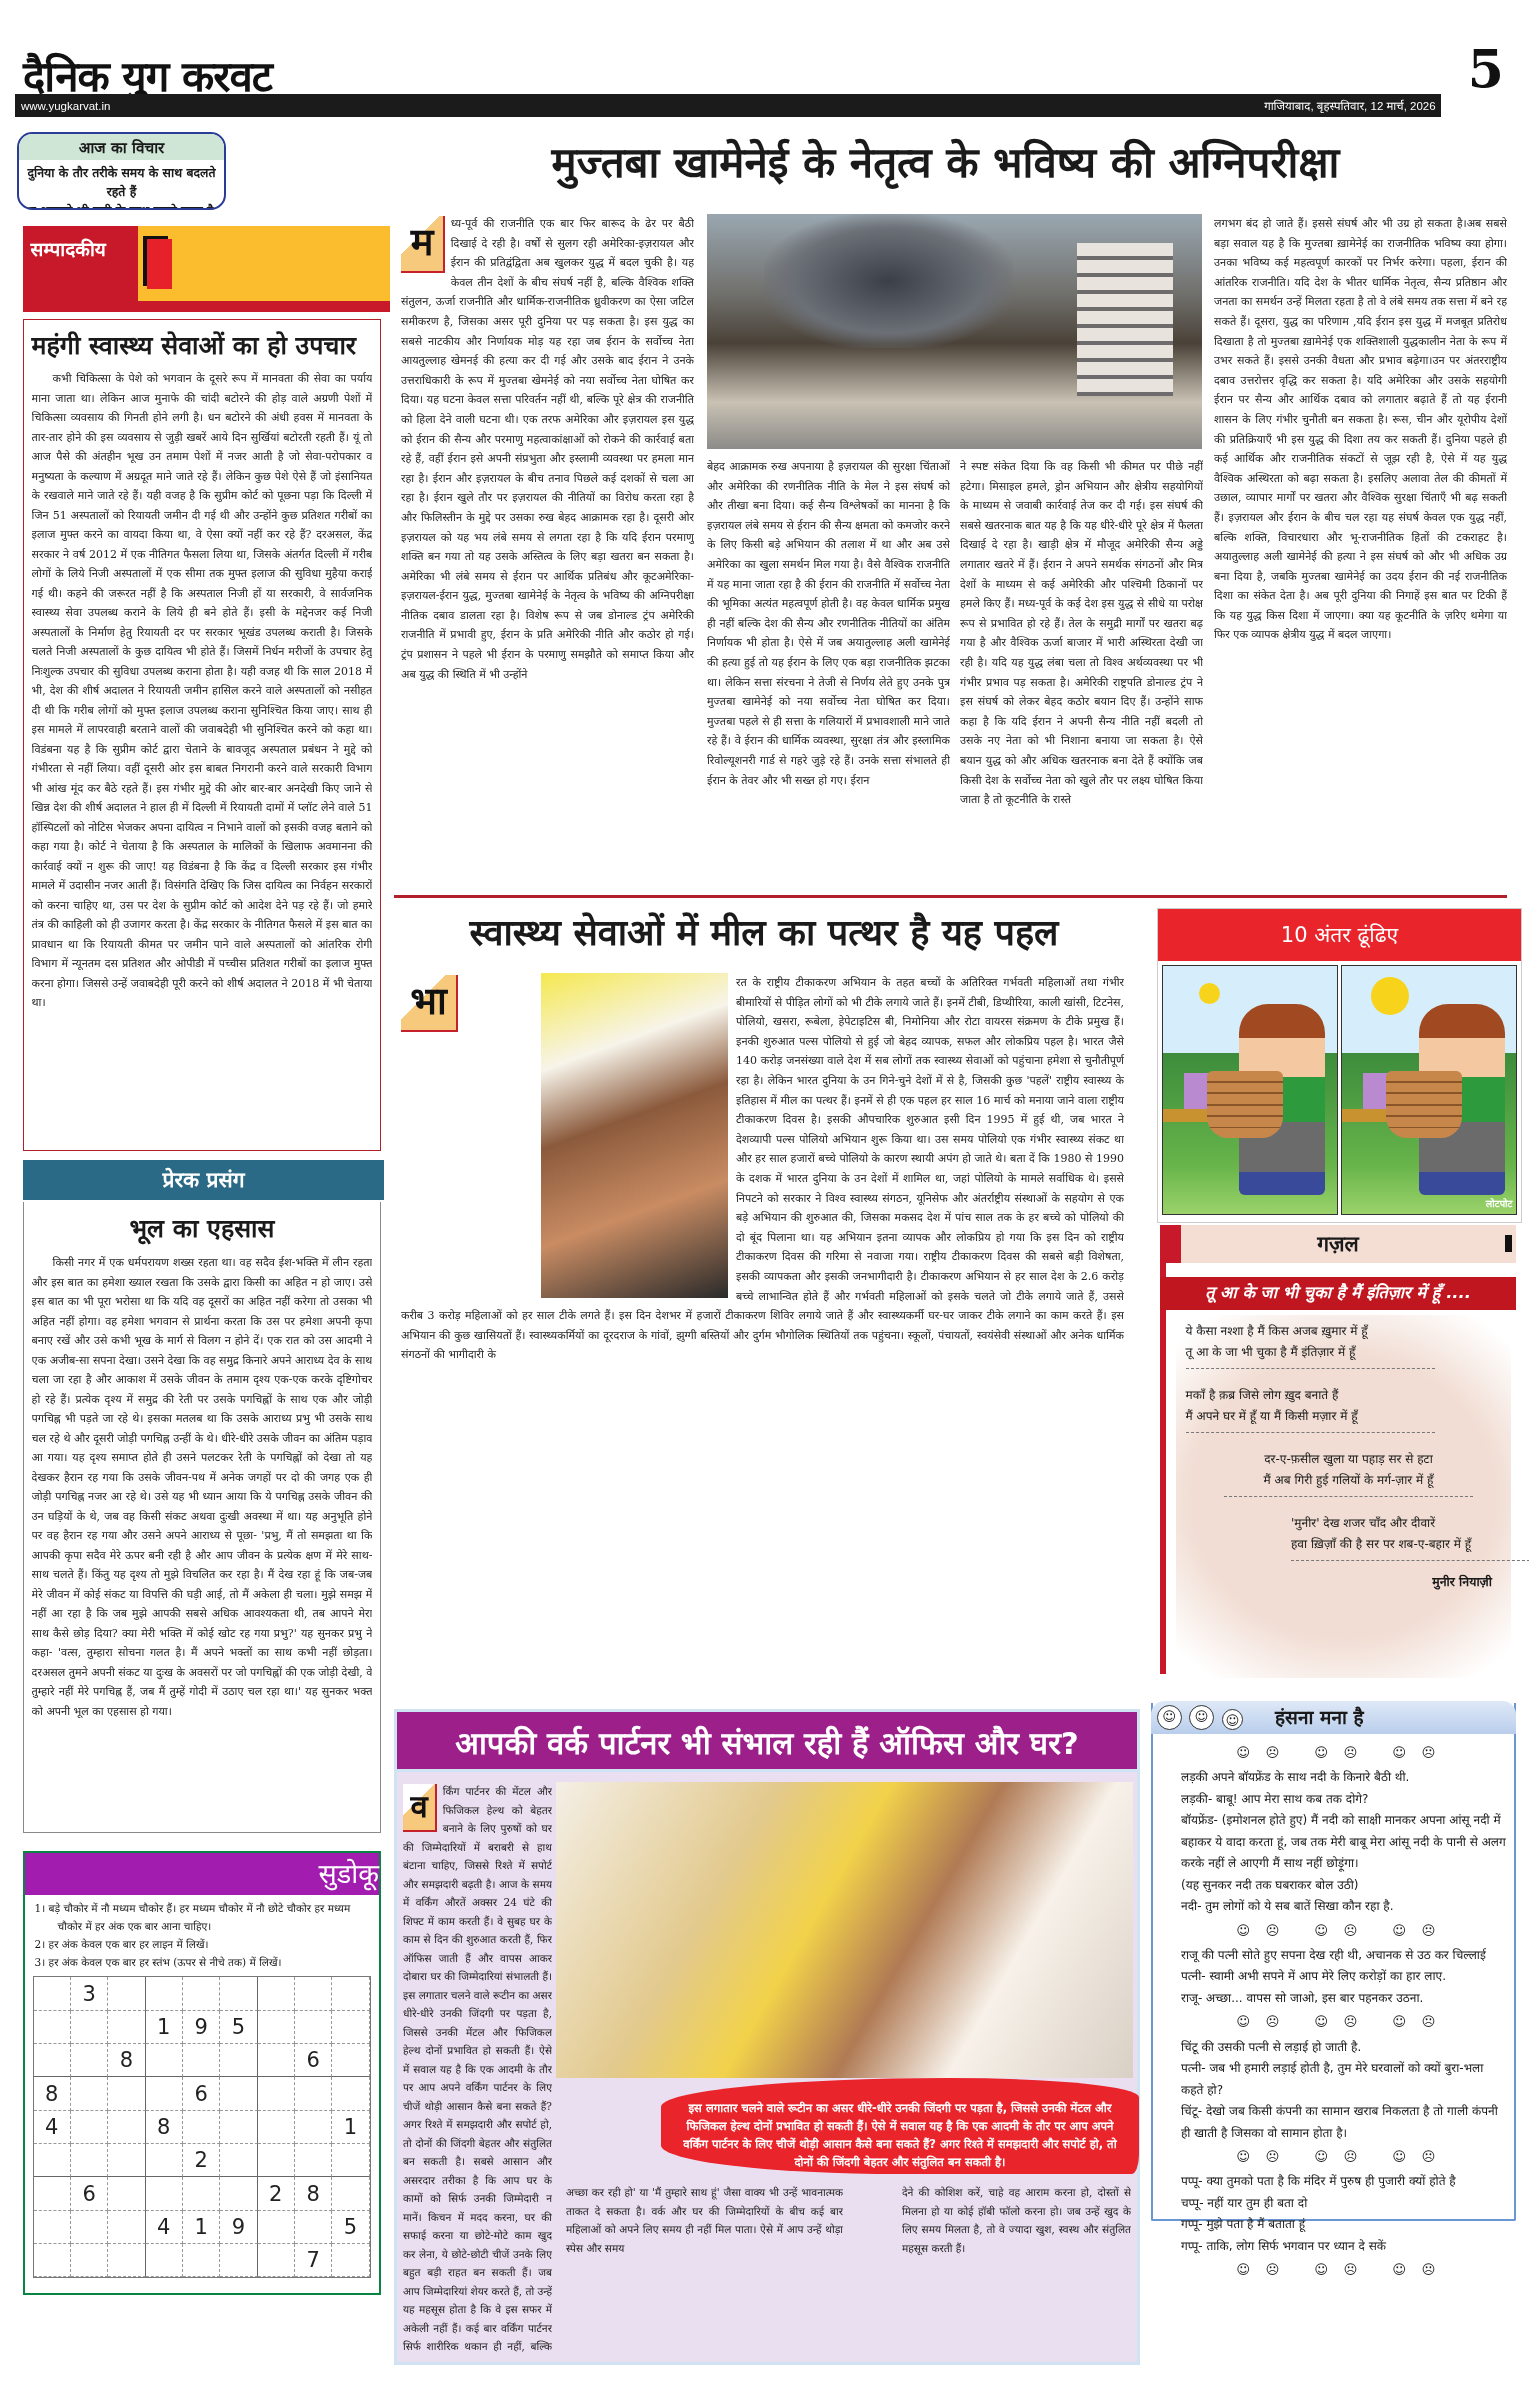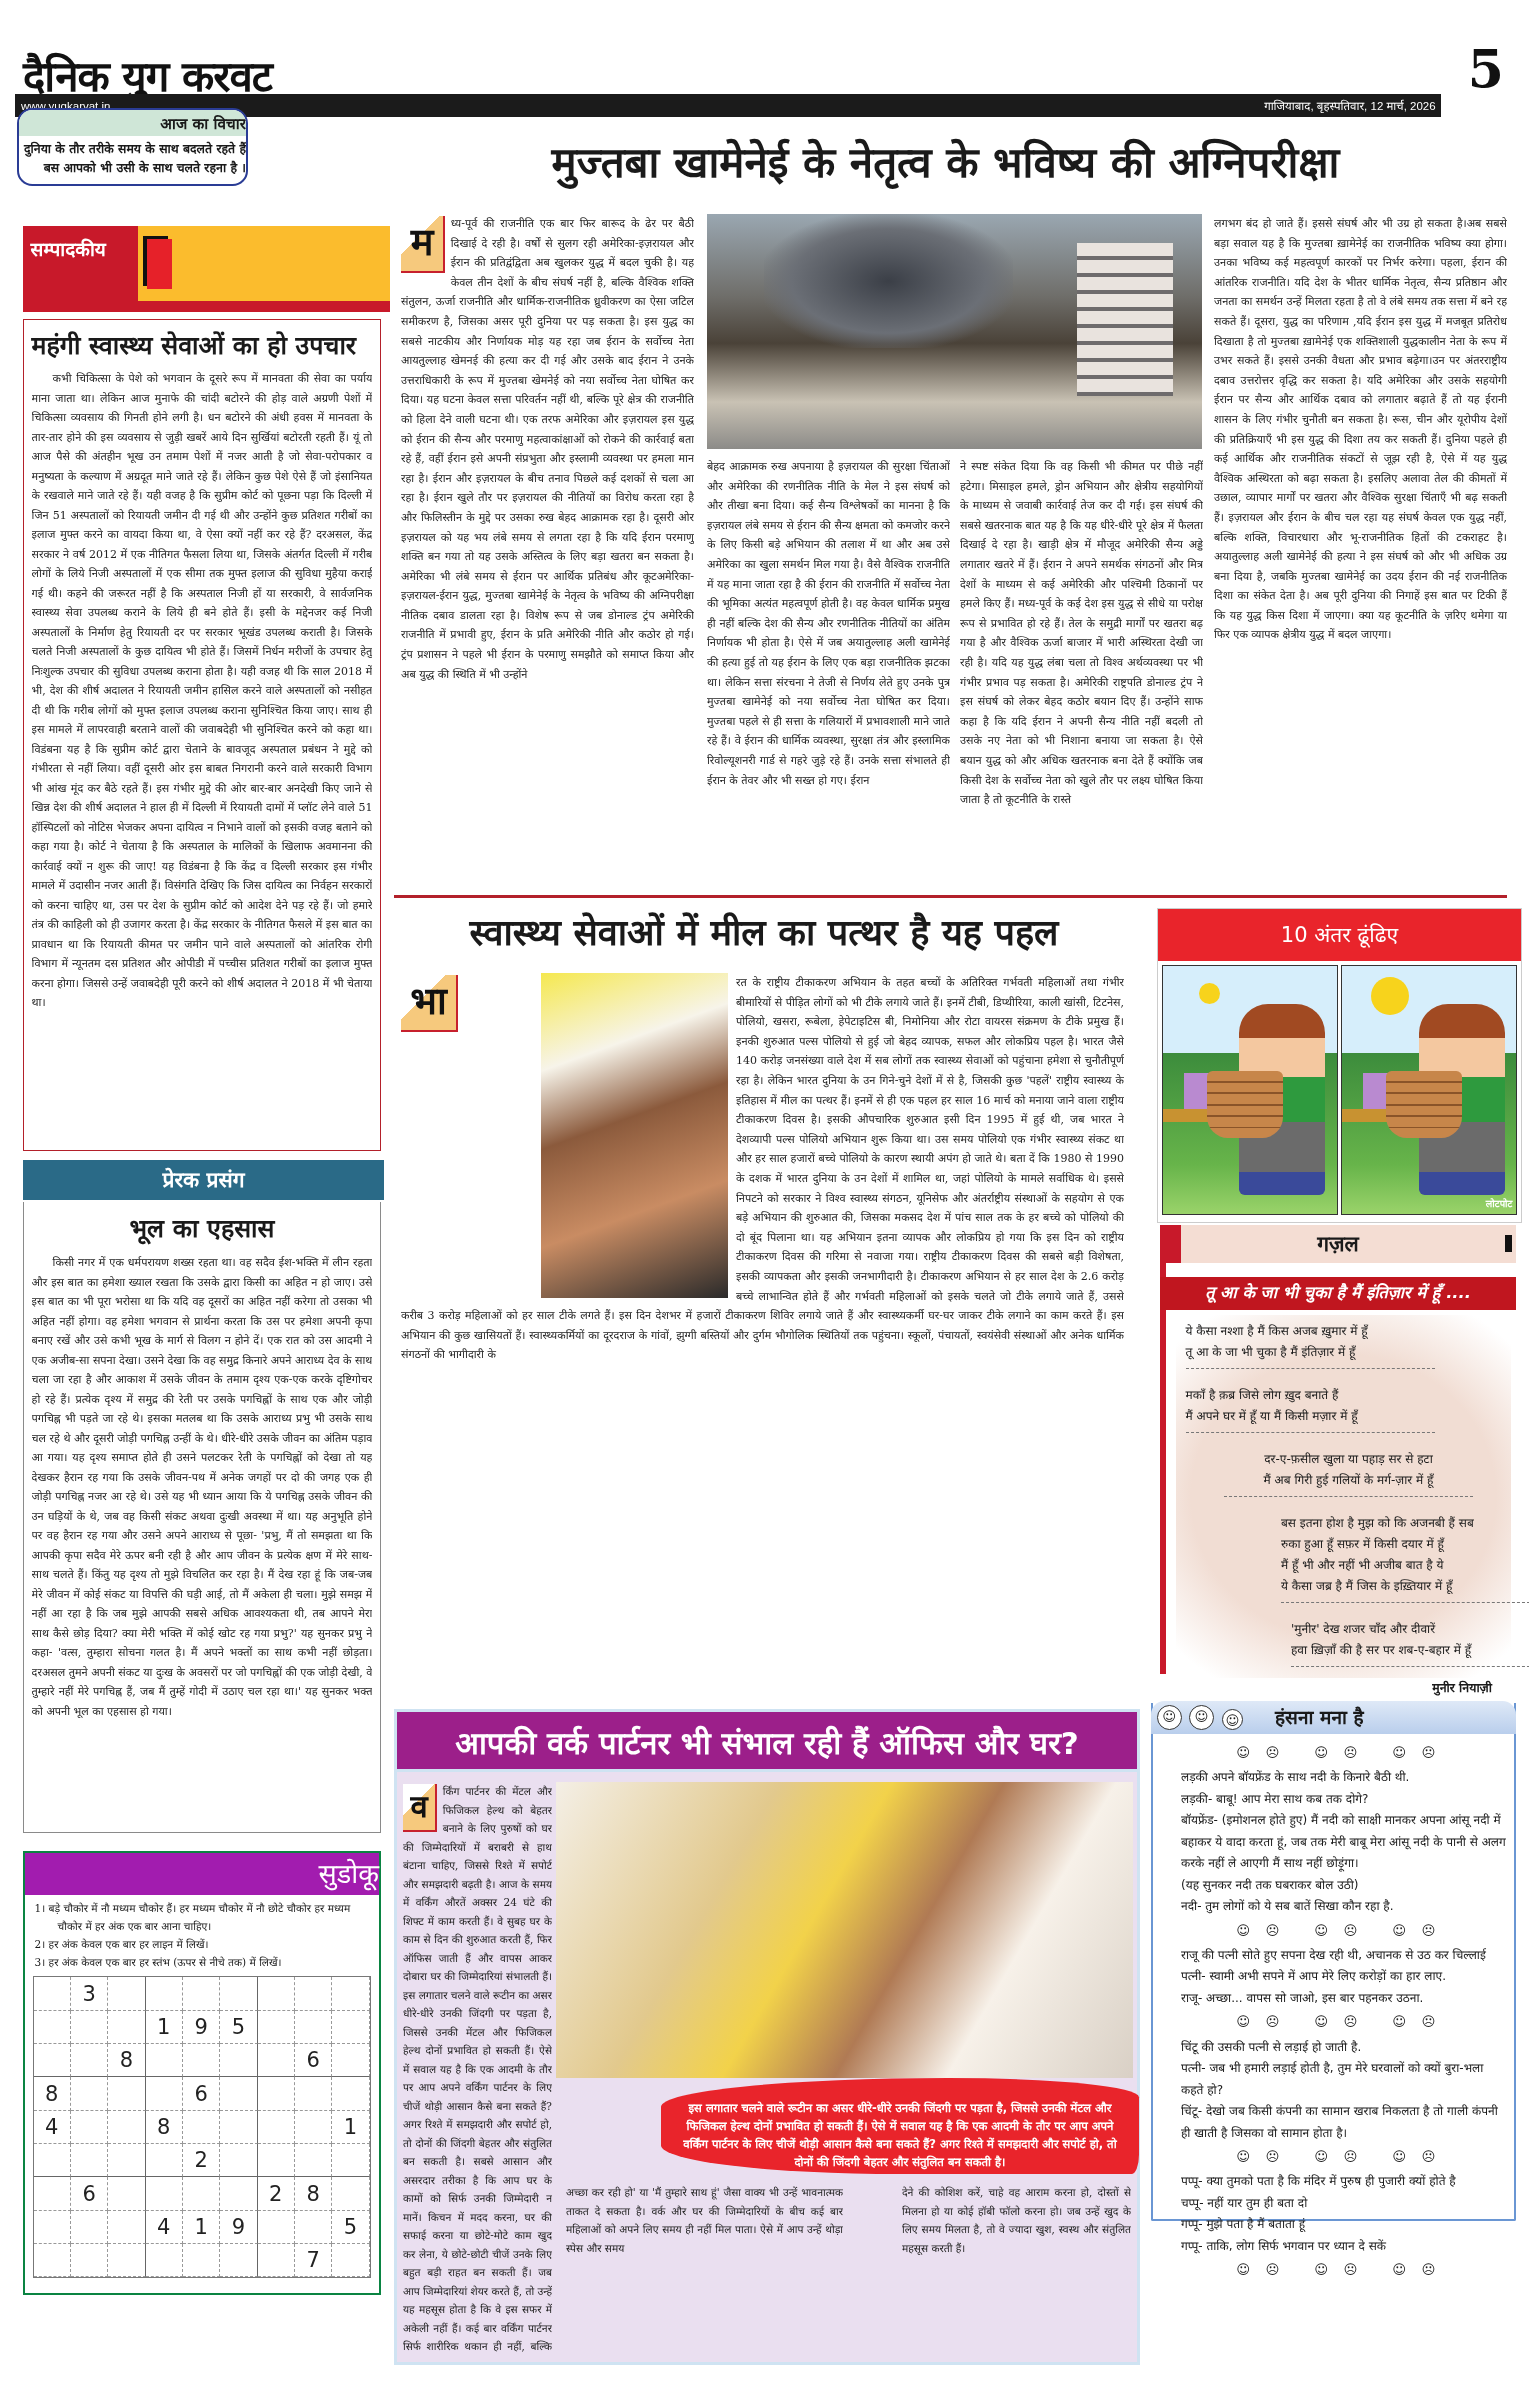--- a/index.html
+++ b/index.html
@@ -2,21 +2,21 @@
 <html><head>
 <meta charset="utf-8">
 <style>
   * { box-sizing: border-box; margin: 0; padding: 0; }
   body { width: 1529px; height: 2407px; background: #fff; font-family: "DejaVu Sans", sans-serif; color: #1a1a1a; position: relative; overflow: hidden; }
   .abs { position: absolute; }
   .masthead-title { left: 23px; top: 46px; font-size: 42px; font-weight: bold; font-family: "DejaVu Sans", sans-serif; color: #111; letter-spacing: -1px; }
   .page-num { right: 25px; top: 38px; font-size: 52px; font-weight: bold; font-family: "DejaVu Serif", serif; color: #111; }
   .mast-bar { left: 15.3px; top: 94px; width: 1426px; height: 23px; background: #1b1b1b; color: #fff; font-size: 11.5px; display: flex; justify-content: space-between; align-items: center; padding: 0 5.7px; }
   .mast-bar span { font-family: "Liberation Sans", sans-serif; }
-  .thought { left: 17px; top: 108px; width: 231px; height: 78px; border: 2.9px solid #2a3c95; border-radius: 15.3px; background: #fff; text-align: right; overflow: hidden; }
+  .thought { left: 17px; top: 132px; width: 209px; height: 78px; border: 2.9px solid #2a3c95; border-radius: 15.3px; background: #fff; text-align: center; overflow: hidden; }
   .thought .hd { background: #cfe6d7; font-weight: bold; font-size: 15.3px; padding: 2.9px 0; }
   .thought .bd { font-size: 12.4px; font-weight: bold; line-height: 19px; padding-top: 2.9px; }
   .editorial-band { left: 23px; top: 226px; width: 367px; height: 86px; background: #c8192a; }
   .editorial-band .yellow { position: absolute; left: 115px; top: 0; right: 0; height: 75px; background: #fbbc2d; }
   .editorial-band .lbl { position: absolute; left: 7.6px; top: 9.6px; color: #fff; font-weight: bold; font-size: 19px; }
   .editorial-band .blk { position: absolute; left: 120px; top: 9.6px; width: 25px; height: 50px; background: #111; }
   .editorial-band .red { position: absolute; left: 124px; top: 13.4px; width: 25px; height: 50px; background: #e62129; }
   .ed-box { left: 23px; top: 319px; width: 358px; height: 832px; border: 1.9px solid #b3202a; padding: 5.7px 7.6px; }
   .ed-title { font-size: 25px; font-weight: bold; line-height: 40px; margin-bottom: 3.8px; white-space: nowrap; }
   .body-text { font-family: "DejaVu Serif", serif; font-size: 11px; line-height: 19.5px; text-align: justify; text-indent: 21px; color: #222; }
@@ -261,26 +261,20 @@
       <div>तू आ के जा भी चुका है मैं इंतिज़ार में हूँ</div>
     </div>
     <div class="stanza" style="margin-left: 9.6px;">
       <div>मकाँ है क़ब्र जिसे लोग ख़ुद बनाते हैं</div>
       <div>मैं अपने घर में हूँ या मैं किसी मज़ार में हूँ</div>
     </div>
     <div class="stanza" style="margin-left: 48px; text-align: center;">
       <div>दर-ए-फ़सील खुला या पहाड़ सर से हटा</div>
       <div>मैं अब गिरी हुई गलियों के मर्ग-ज़ार में हूँ</div>
     </div>
-    <div class="stanza" style="margin-left: 105px;">
-      <div>बस इतना होश है मुझ को कि अजनबी हैं सब</div>
-      <div>रुका हुआ हूँ सफ़र में किसी दयार में हूँ</div>
-      <div>मैं हूँ भी और नहीं भी अजीब बात है ये</div>
-      <div>ये कैसा जब्र है मैं जिस के इख़्तियार में हूँ</div>
-    </div>
     <div class="stanza" style="margin-left: 115px;">
       <div>'मुनीर' देख शजर चाँद और दीवारें</div>
       <div>हवा ख़िज़ाँ की है सर पर शब-ए-बहार में हूँ</div>
     </div>
     <div class="poet">मुनीर नियाज़ी</div>
   </div>
 
 <div class="abs office-title">आपकी वर्क पार्टनर भी संभाल रही हैं ऑफिस और घर?</div>
 <div class="abs office-box"></div>
 <div class="abs col" style="left:403px;top:1782px;width:149px;height:572px;font-size:10.5px;line-height:18.5px;">

